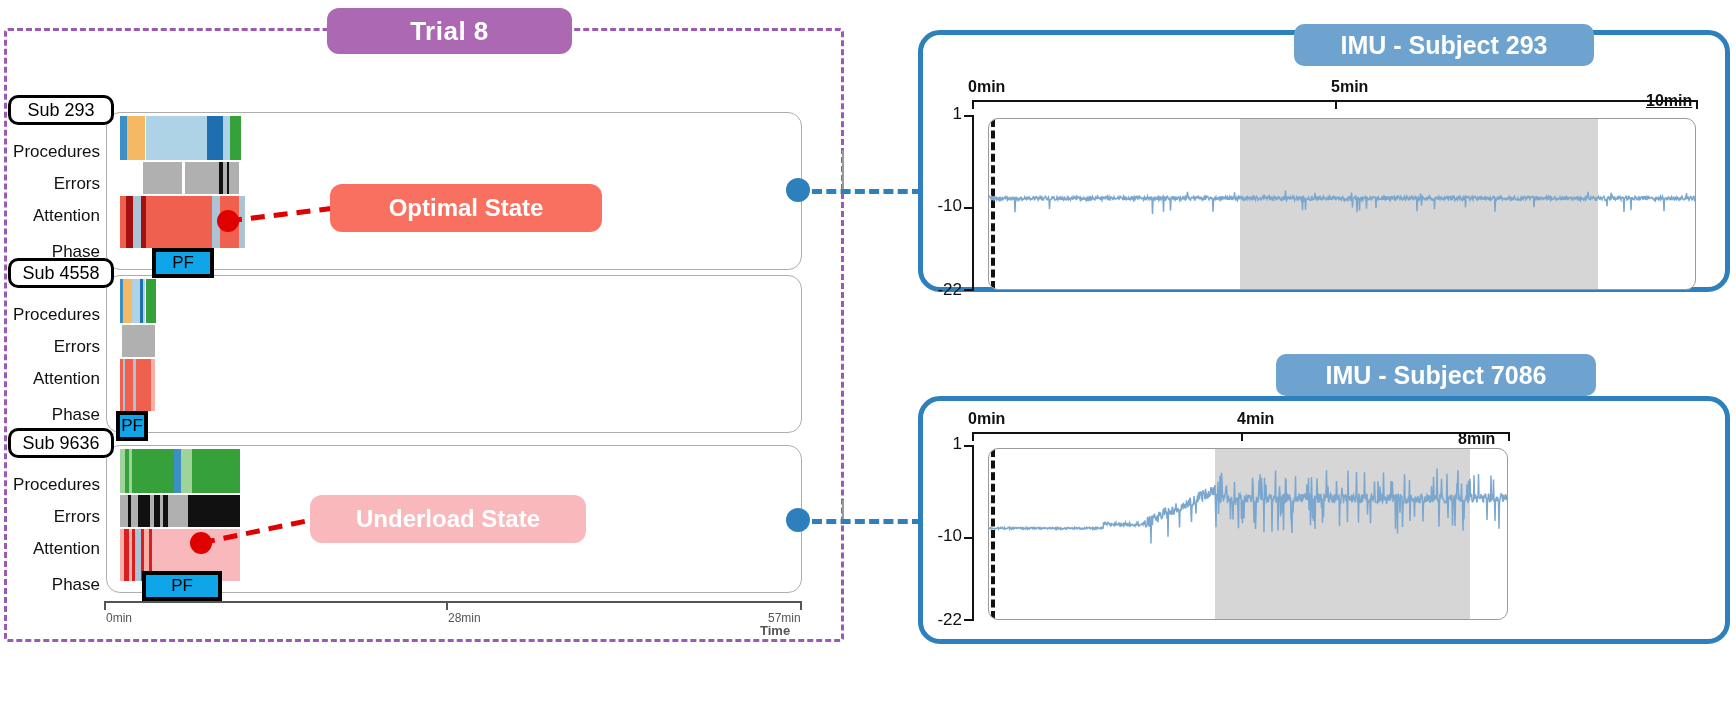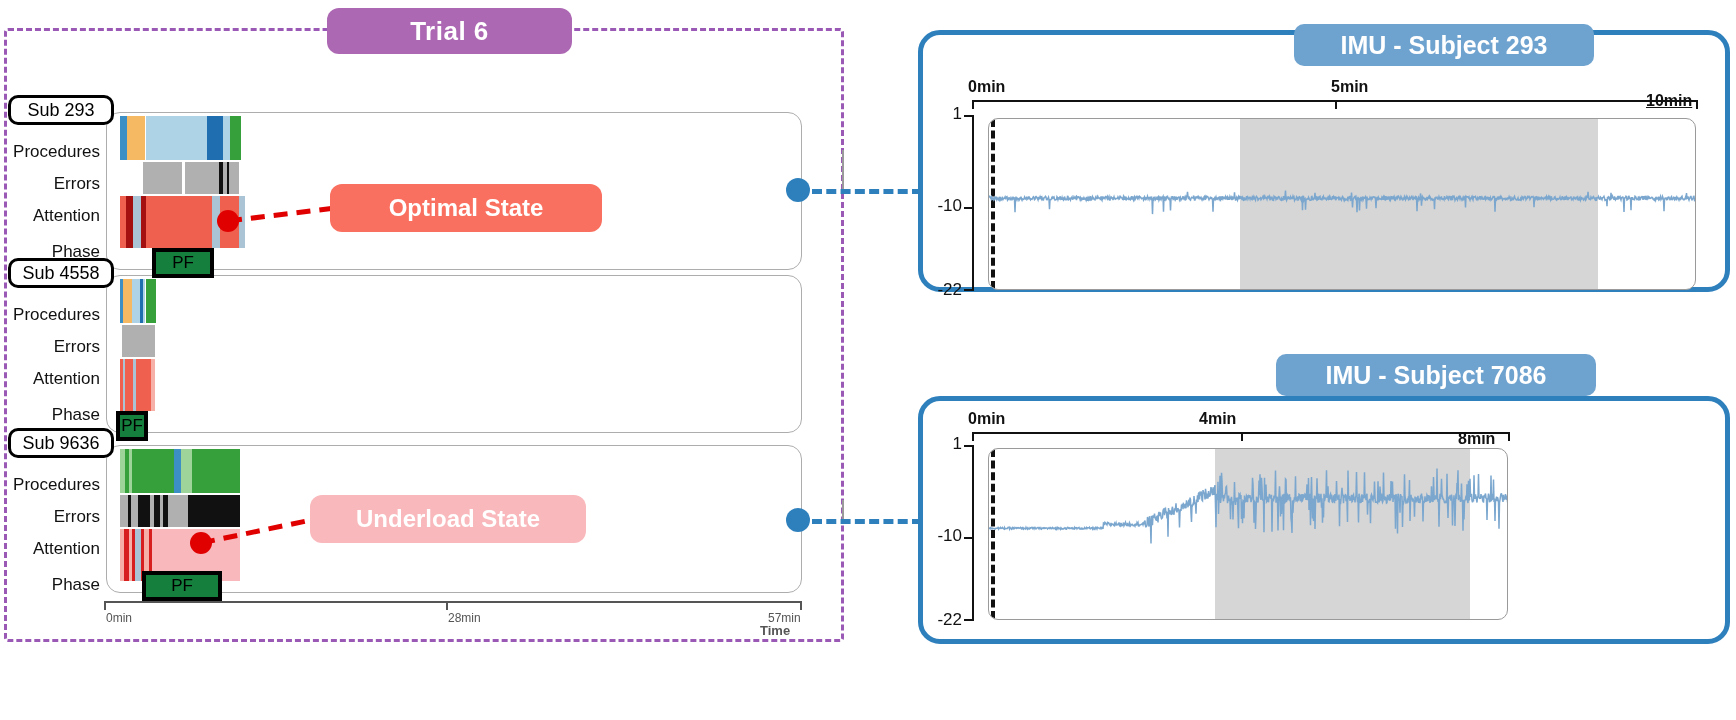--- a/index.html
+++ b/index.html
@@ -20,21 +20,21 @@
   .rowcard{position:absolute;left:106px;width:696px;border:1.6px solid #adadad;
            border-radius:14px;background:#fff;box-sizing:border-box;}
   .rowlab{position:absolute;right:0;width:100px;text-align:right;
           font-size:17px;color:#111;}
 
   
   .strip{position:absolute;overflow:hidden;}
   .seg{position:absolute;top:0;height:100%;}
 
   
-  .pfbox{position:absolute;border:4px solid #000;background:#15803d;
+  .pfbox{position:absolute;border:4px solid #000;background:#0ea5e9;
          display:flex;align-items:center;justify-content:center;
          font-size:17px;color:#000;box-sizing:border-box;z-index:5;}
 
   
   .callout{position:absolute;border-radius:12px;display:flex;
            align-items:center;justify-content:center;color:#fff;
            font-size:24px;font-weight:bold;z-index:6;}
   .cdot{position:absolute;width:22px;height:22px;border-radius:50%;
         background:#e00000;z-index:6;}
 
@@ -67,21 +67,21 @@
   
   .link-dot{position:absolute;width:24px;height:24px;border-radius:50%;
             background:#2e80bd;z-index:7;}
   .link-line{position:absolute;height:5px;border-top:5px dashed #2e80bd;z-index:4;}
   .link-stub{position:absolute;width:1.5px;background:#9a9a9a;z-index:3;}
 </style>
 </head>
 <body>
 
 <div id="trial-panel"></div>
-<div id="trial-title">Trial 6</div>
+<div id="trial-title">Trial 8</div>
 
 <div id="subjects-area">
     <div class="subj-tag" style="top: 95px;">Sub 293</div>
     <div class="rowcard" style="top: 112px; height: 158px;"></div>
     <div class="rowlab" style="top: 142px; left: 0px; width: 100px;">Procedures</div>
     <div class="rowlab" style="top: 174px; left: 0px; width: 100px;">Errors</div>
     <div class="rowlab" style="top: 206px; left: 0px; width: 100px;">Attention</div>
     <div class="rowlab" style="top: 242px; left: 0px; width: 100px;">Phase</div>
     <div class="strip" style="left: 120px; top: 116px; width: 121.38px; height: 44px;">
       <div class="seg" style="left: 0px; width: 7.14px; background: rgb(59, 143, 196);"></div>
@@ -225,21 +225,21 @@
     </div>
     <div class="link-stub" style="left: 842px; top: 150px; height: 40px;"></div>
     <div class="link-dot" style="left: 786px; top: 178px;"></div>
     <div class="link-line" style="left: 812px; top: 189px; width: 110px;"></div>
     <div class="imu-panel" style="left: 918px; top: 396px; width: 812px; height: 248px; border-color: rgb(46, 128, 189);"></div>
     <div class="imu-badge" style="left: 1276px; top: 354px; width: 288px; background: rgb(111, 163, 207);">IMU - Subject 7086</div>
     <div class="imu-taxis" style="left: 972px; top: 432px; width: 538px;"></div>
     <div class="imu-ttick" style="left: 972px; top: 432px;"></div>
     <div class="imu-tlab" style="left: 968px; top: 410px;">0min</div>
     <div class="imu-ttick" style="left: 1241px; top: 432px;"></div>
-    <div class="imu-tlab" style="left: 1199px; top: 410px;">4min</div>
+    <div class="imu-tlab" style="left: 1237px; top: 410px;">4min</div>
     <div class="imu-ttick" style="left: 1508px; top: 432px;"></div>
     <div class="imu-tlab" style="left: 1458px; top: 410px; margin-top: 20px;">8min</div>
     <div class="imu-yaxis" style="left: 972px; top: 445px; height: 176px;"></div>
     <div class="imu-ytick" style="left: 964px; top: 445px;"></div>
     <div class="imu-ylab" style="left: 914px; top: 434px; width: 48px;">1</div>
     <div class="imu-ytick" style="left: 964px; top: 536.872px;"></div>
     <div class="imu-ylab" style="left: 914px; top: 525.872px; width: 48px;">-10</div>
     <div class="imu-ytick" style="left: 964px; top: 619px;"></div>
     <div class="imu-ylab" style="left: 914px; top: 610px; width: 48px;">-22</div>
     <div class="imu-inner" style="left: 988px; top: 448px; width: 520px; height: 172px;">

